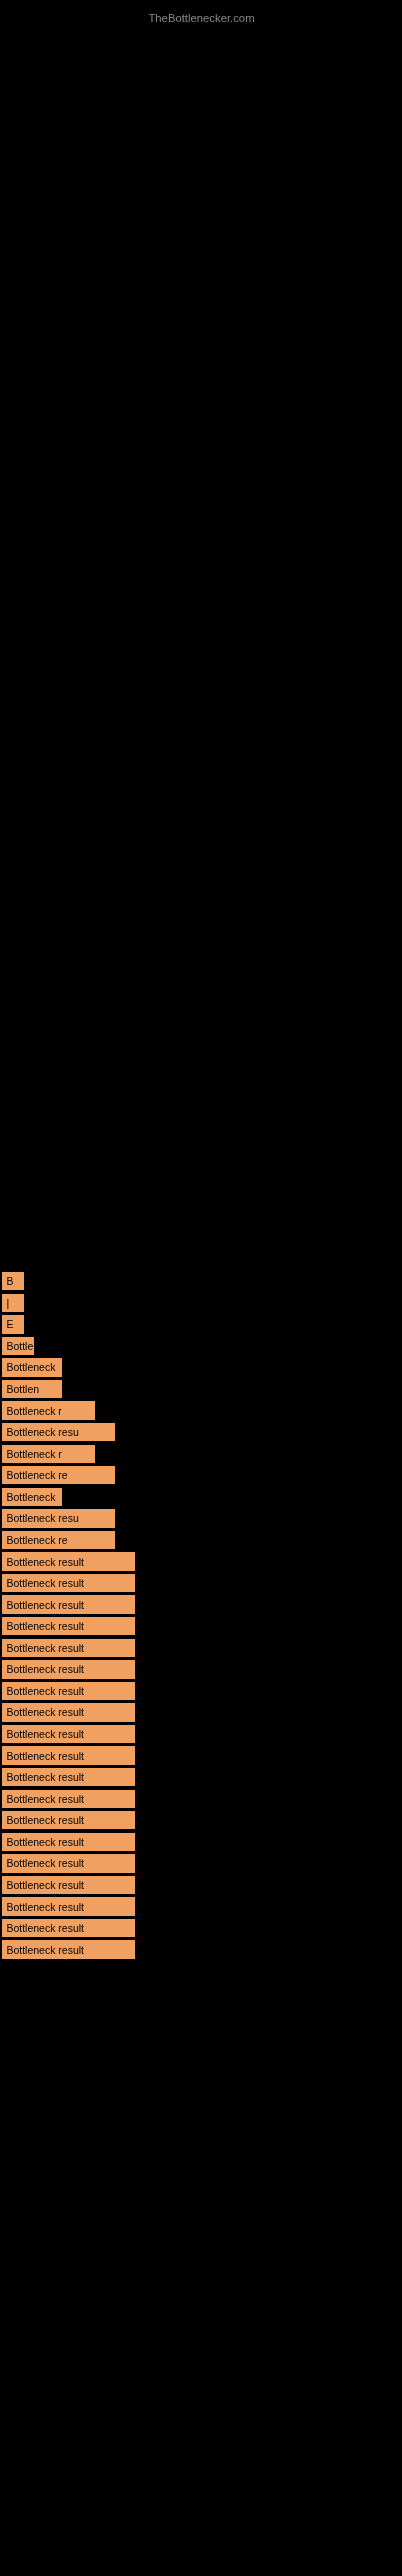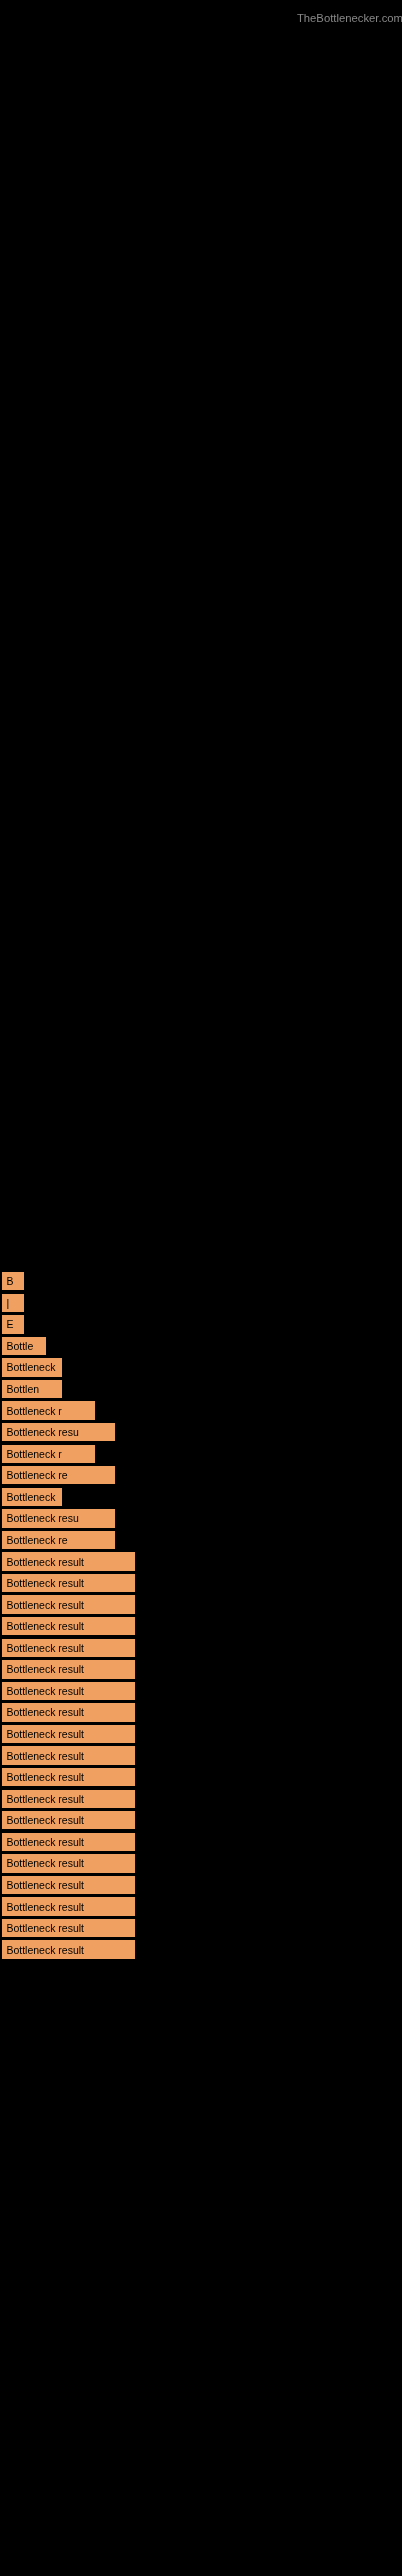--- a/index.html
+++ b/index.html
@@ -10,21 +10,21 @@
 
     body {
       background-color: #000000;
       width: 403px;
       min-height: 2576px;
       font-family: Arial, sans-serif;
       position: relative;
     }
 
     .site-title {
-      text-align: right;
+      text-align: center;
       color: #888888;
       font-size: 11.3px;
       padding: 8px 0;
       position: absolute;
       width: 100%;
       top: 4px;
     }
 
     .bottleneck-items-container {
       position: absolute;
@@ -48,21 +48,21 @@
   </style>
 </head>
 <body>
 
 <div class="site-title">TheBottlenecker.com</div>
 
 <div class="bottleneck-items-container">
 <div class="bottleneck-item" style="width: 22.5px;">B</div>
     <div class="bottleneck-item" style="width: 22.5px;">|</div>
     <div class="bottleneck-item" style="width: 22.5px;">E</div>
-    <div class="bottleneck-item" style="width: 44px;">Bottle</div>
+    <div class="bottleneck-item" style="width: 32px;">Bottle</div>
     <div class="bottleneck-item" style="width: 60px;">Bottleneck</div>
     <div class="bottleneck-item" style="width: 60px;">Bottlen</div>
     <div class="bottleneck-item" style="width: 93px;">Bottleneck r</div>
     <div class="bottleneck-item" style="width: 113px;">Bottleneck resu</div>
     <div class="bottleneck-item" style="width: 93px;">Bottleneck r</div>
     <div class="bottleneck-item" style="width: 113px;">Bottleneck re</div>
     <div class="bottleneck-item" style="width: 60px;">Bottleneck</div>
     <div class="bottleneck-item" style="width: 113px;">Bottleneck resu</div>
     <div class="bottleneck-item" style="width: 113px;">Bottleneck re</div>
     <div class="bottleneck-item" style="width: 133px;">Bottleneck result</div>

